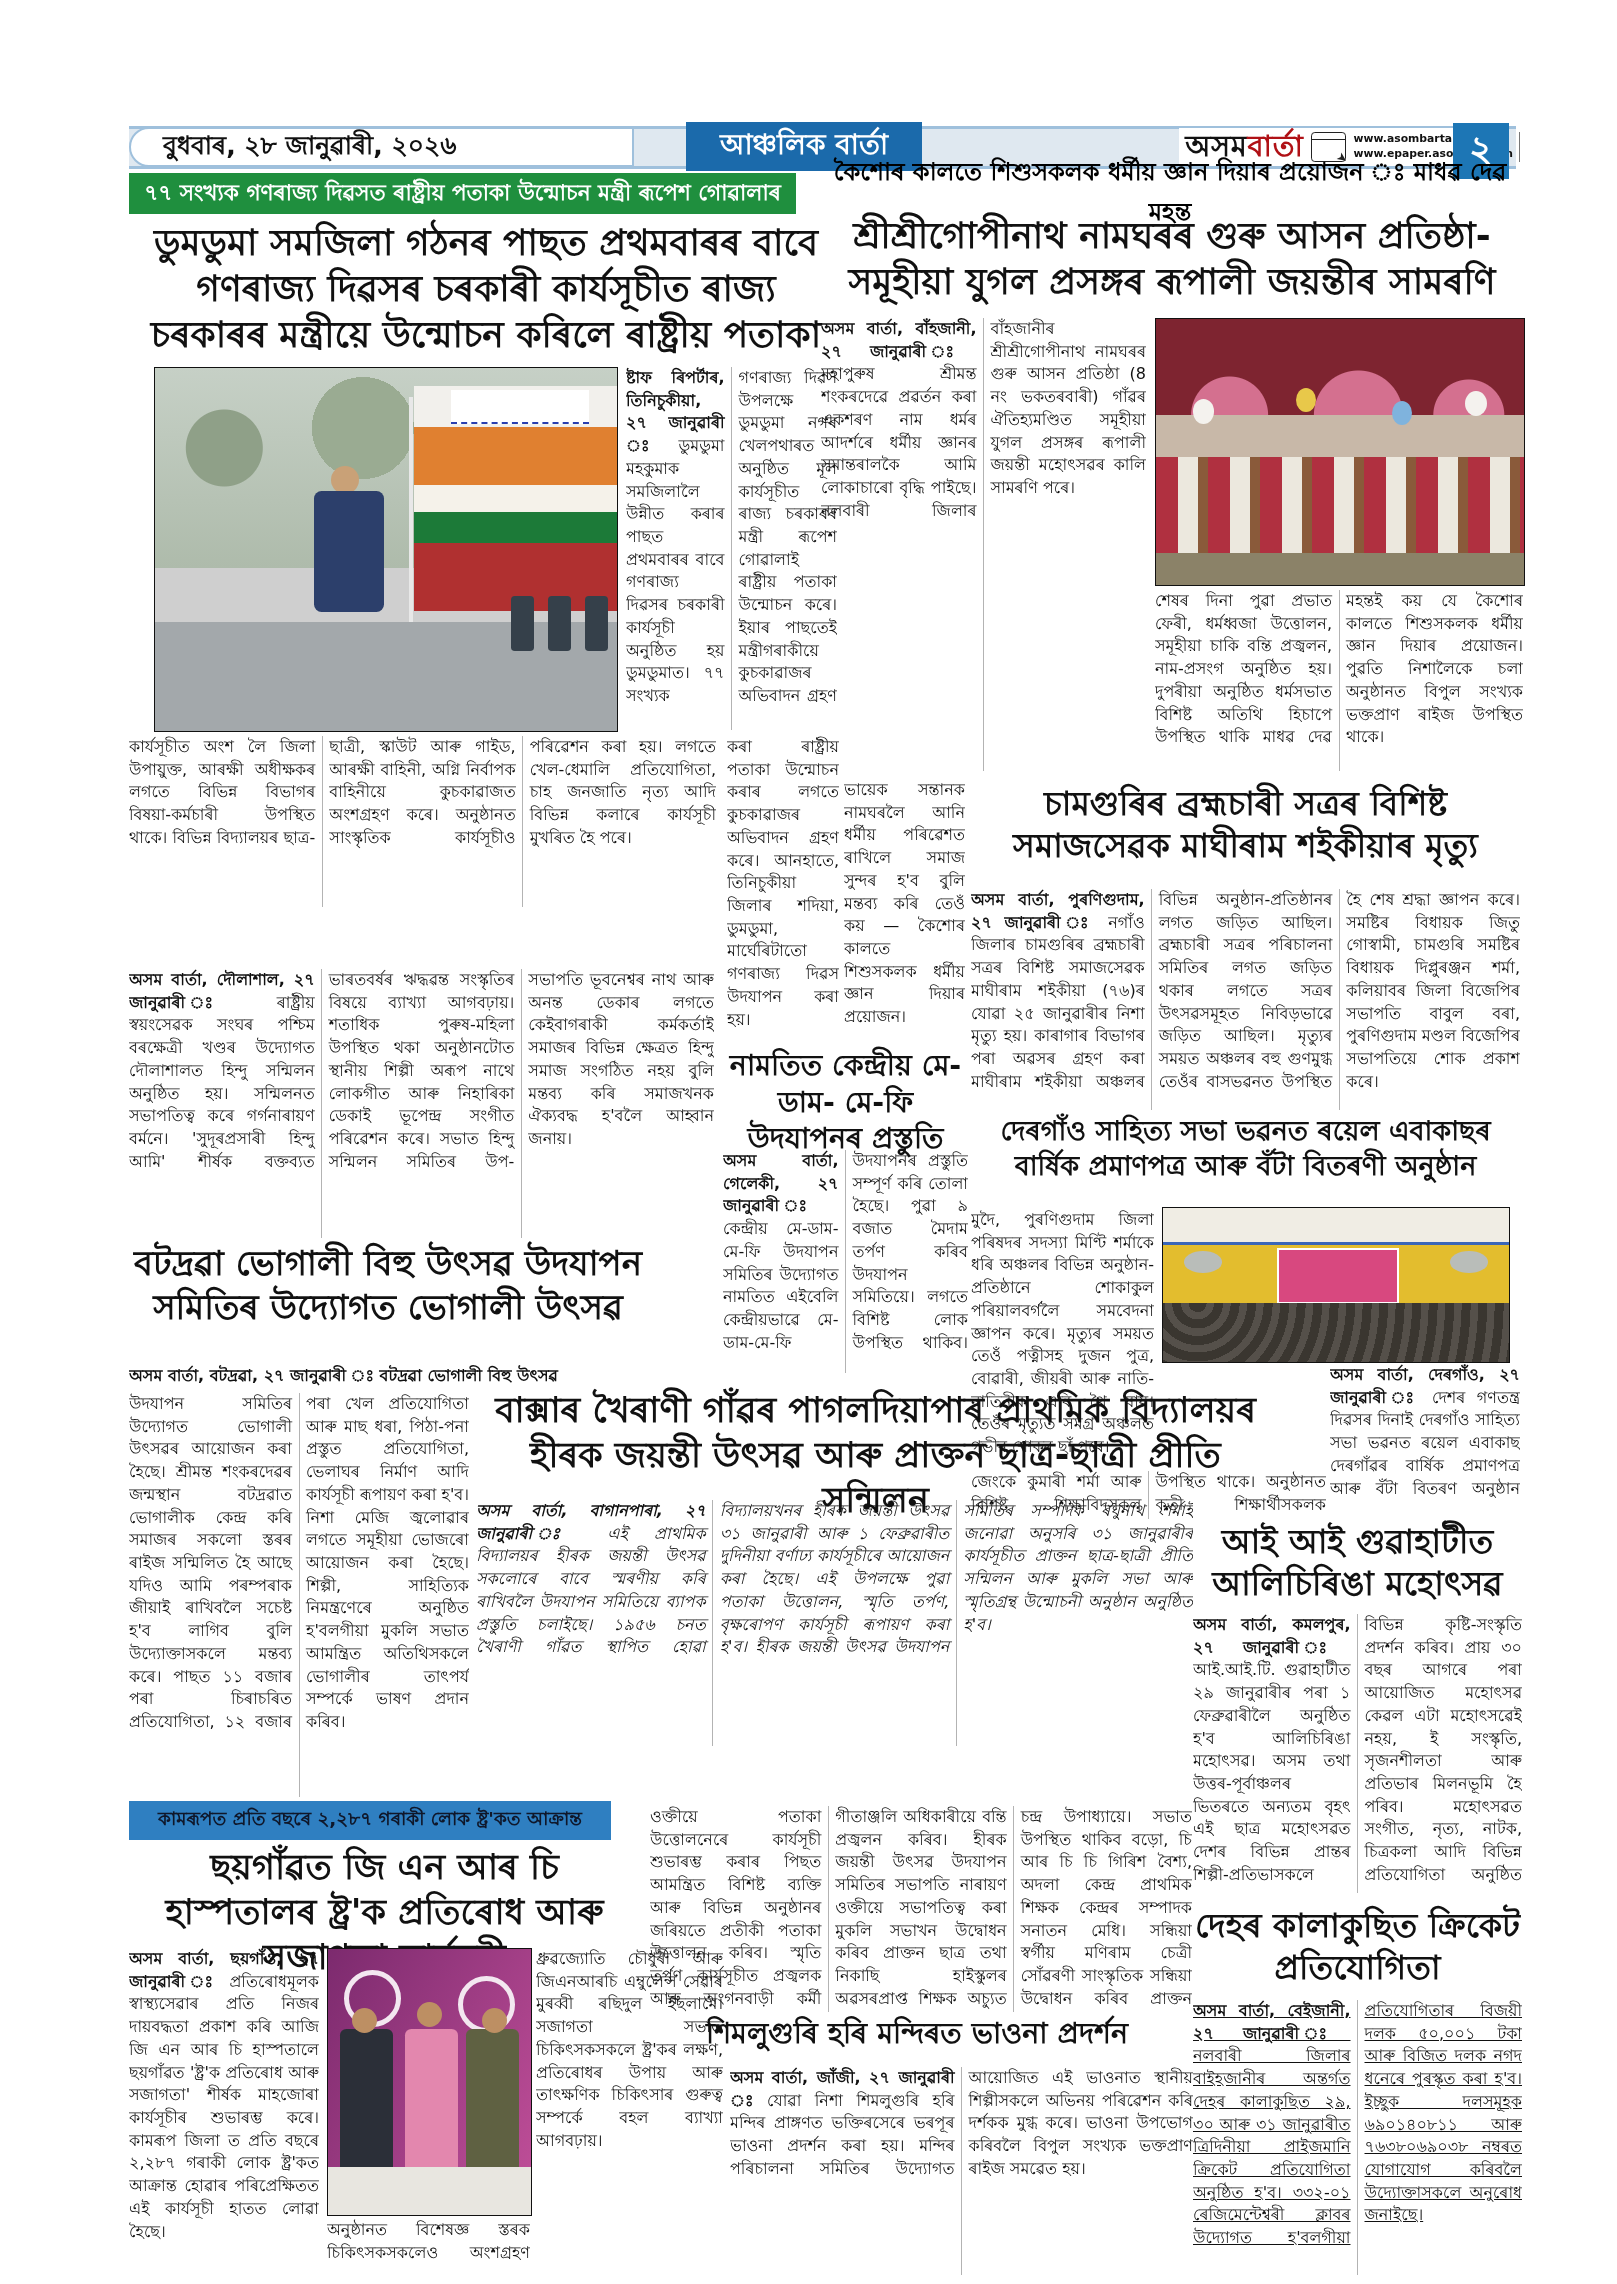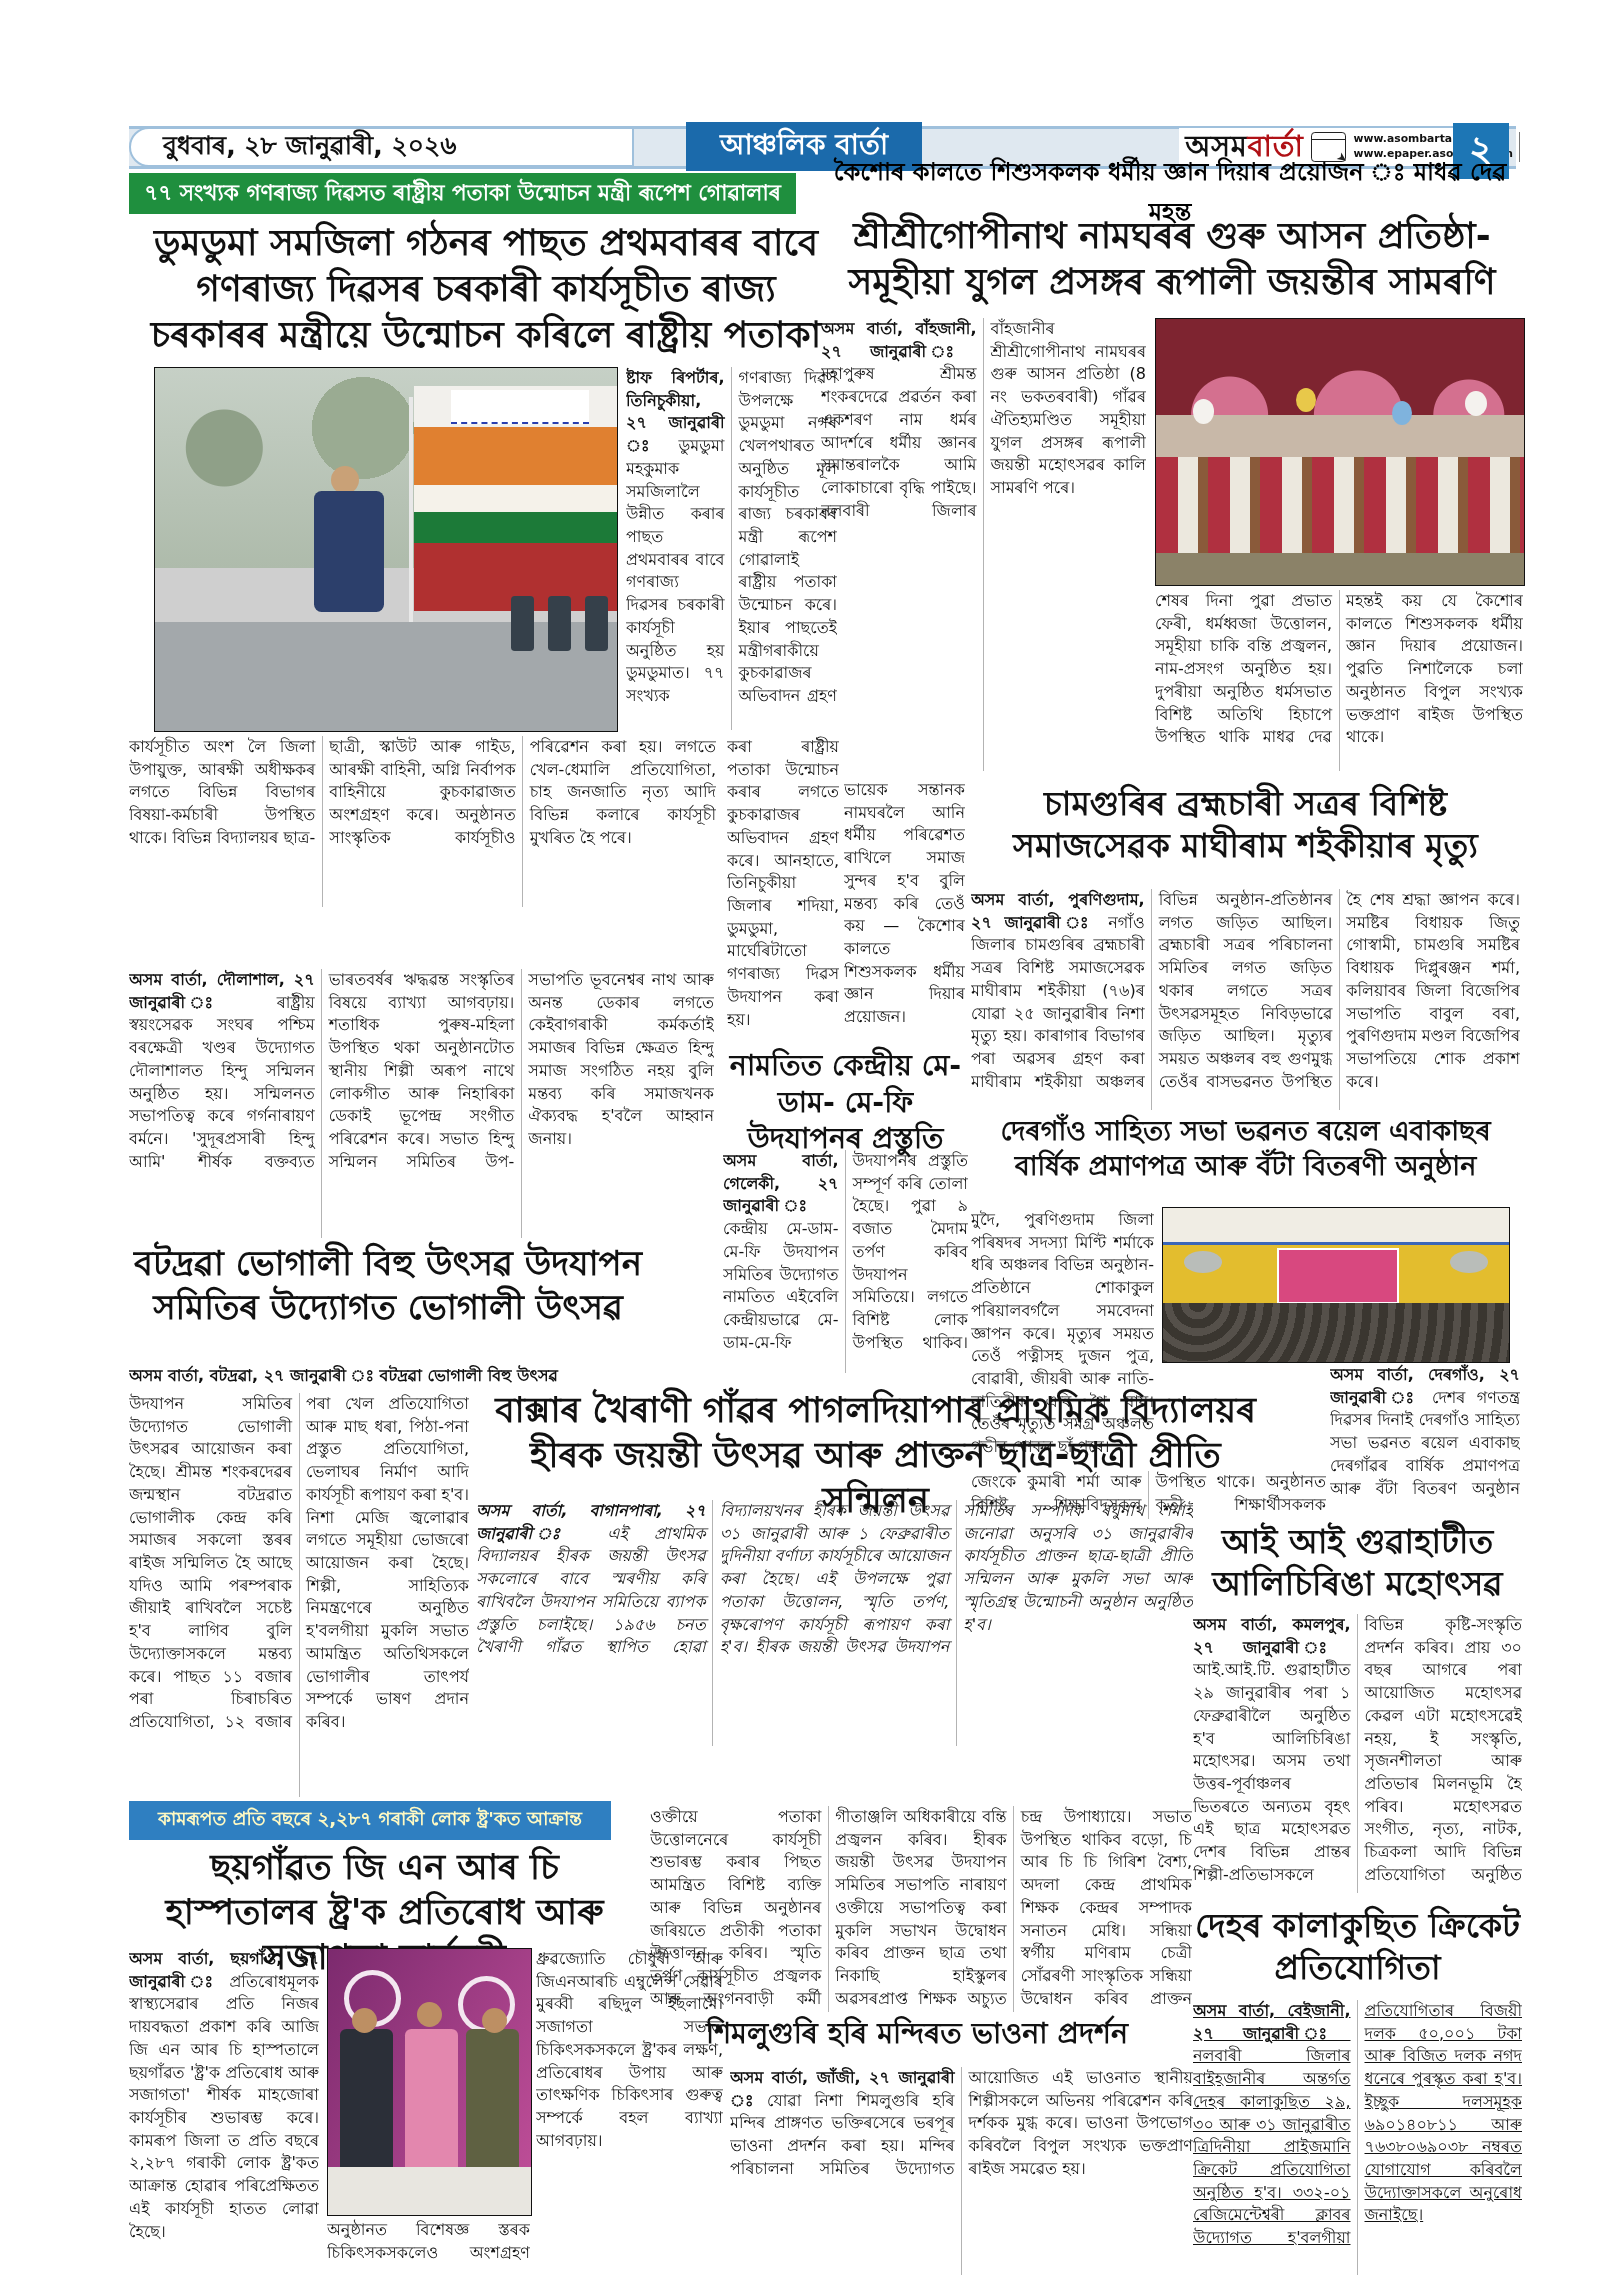--- a/index.html
+++ b/index.html
@@ -22,21 +22,21 @@
   .mh-icon:before{content:"";position:absolute;left:0;right:0;top:0;height:5.7px;border-bottom:1.9px solid #222;}
   .mh-icon:after{content:"➤";position:absolute;right:-2.5px;bottom:-3.8px;font-size:12.7px;color:#222;transform:rotate(35deg);}
   .urls{font-size:10.8px;font-weight:bold;line-height:1.35;border-right:1.3px solid #777;padding-right:6.3px;}
   .pagebox{left:1453px;top:123px;width:56px;height:56px;background:#1d76b5;color:#fff;
         font-size:37px;font-weight:bold;display:flex;align-items:center;justify-content:center;}
   
   .kicker-green{left:129px;top:173px;width:667px;height:41px;background:#1f8f3e;color:#fff;
         font-size:21.6px;font-weight:bold;display:flex;align-items:center;justify-content:center;text-align:center;}
   .kicker-right{left:818px;top:174px;width:704px;height:37px;color:#000;font-size:24px;font-weight:bold;
         display:flex;align-items:center;justify-content:center;text-align:center;}
-  .kicker-blue{left:129px;top:1801px;width:482px;height:39px;background:#2f7fc1;color:#fef9c3;
+  .kicker-blue{left:129px;top:1801px;width:482px;height:39px;background:#2f7fc1;color:#0f172a;
         font-size:18.4px;font-weight:bold;display:flex;align-items:center;justify-content:center;text-align:center;}
   
   .hl{font-weight:bold;text-align:center;line-height:1.28;}
   .h-dumduma{left:135px;top:220px;width:702px;height:140px;font-size:36px;}
   .h-bahjani{left:821px;top:213px;width:702px;height:103px;font-size:36px;}
   .h-chamaguri{left:971px;top:783px;width:549px;height:103px;font-size:33px;}
   .h-daulashal{left:129px;top:914px;width:575px;height:52px;font-size:32px;}
   .h-namti{left:723px;top:1047px;width:245px;height:96px;font-size:28.6px;}
   .h-deragaon{left:971px;top:1114px;width:549px;height:90px;font-size:27px;}
   .h-botdrowa{left:129px;top:1242px;width:518px;height:121px;font-size:34px;}

